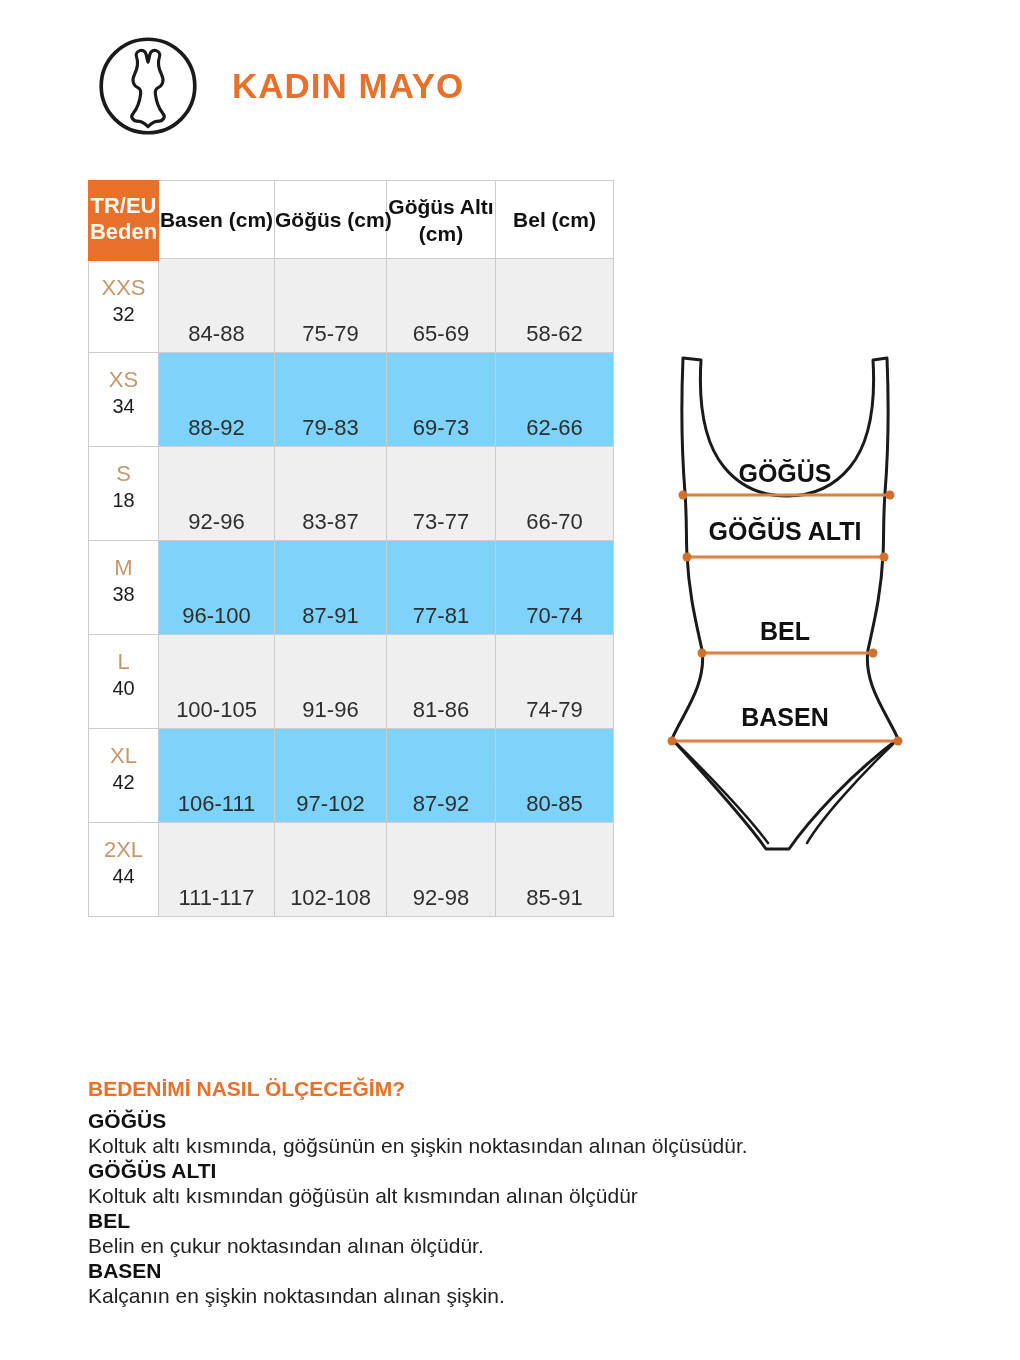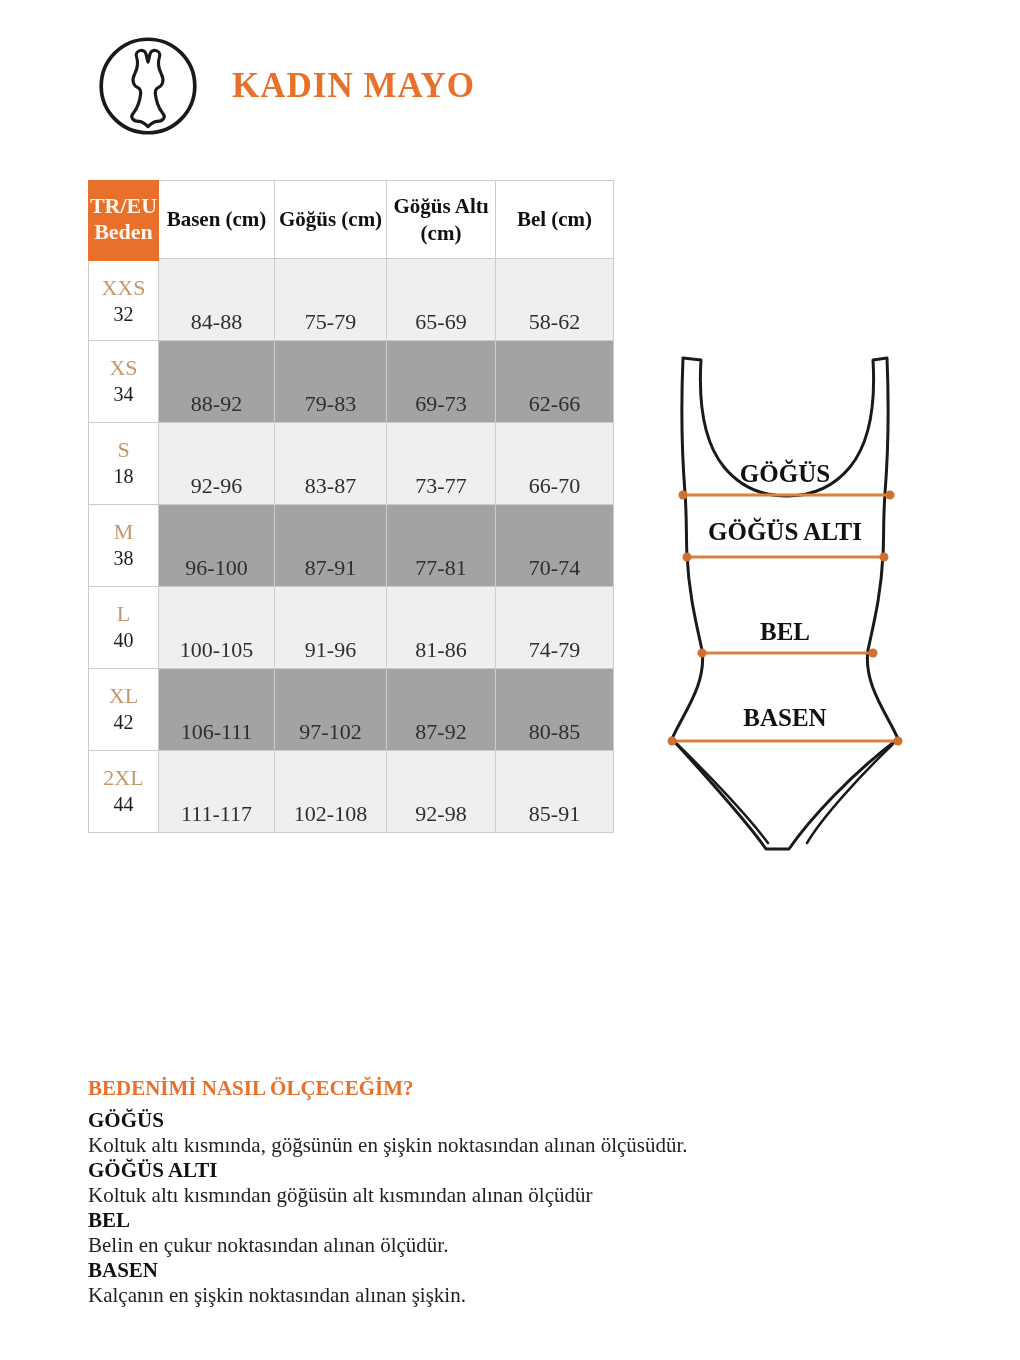--- a/index.html
+++ b/index.html
@@ -6,42 +6,42 @@
     --accent:#e8702a;
     --size-label:#c6976a;
     --row-alt:#efefef;
     --grid-line:#cccccc;
     --measure-line:#dd8040;
     --measure-dot:#d2702f;
   }
   *{margin:0;padding:0;box-sizing:border-box;}
   html,body{background:#fff;}
   body{font-family:"Liberation Sans","DejaVu Sans",sans-serif;}
-  .page{position:relative;width:1020px;height:1360px;background:#fff;overflow:hidden;font-family:Liberation Serif, serif;}
+  .page{position:relative;width:1020px;height:1360px;background:#fff;overflow:hidden;}
 
   
   .brand{position:absolute;left:96px;top:34px;display:flex;align-items:center;}
   .brand-icon{width:104px;height:104px;flex:0 0 auto;}
   .icon-ring{fill:none;stroke:#1a1a1a;stroke-width:3.5;}
   .icon-suit{fill:none;stroke:#1a1a1a;stroke-width:3;stroke-linejoin:round;stroke-linecap:round;}
   .brand-title{margin-left:32px;font-size:35px;font-weight:bold;letter-spacing:1px;color:var(--accent);}
 
   
   table.size-table{position:absolute;left:88px;top:180px;width:525px;table-layout:fixed;border-collapse:collapse;}
   .size-table th,.size-table td{border:1px solid var(--grid-line);}
   .size-table thead tr{height:78px;}
-  .size-table tbody tr{height:82px;}
+  .size-table tbody tr{height:94px;}
   th.size-head{background:var(--accent);border-color:var(--accent);border-bottom:4px solid var(--accent);
     color:#fdf6ee;font-size:22px;font-weight:bold;line-height:26px;text-align:center;vertical-align:middle;}
   th.col-head{background:#fff;color:#111;font-size:21px;font-weight:bold;line-height:27px;text-align:center;vertical-align:middle;}
   .th-line{display:block;white-space:nowrap;}
   td.size-cell{background:#fff;vertical-align:top;text-align:center;padding-top:13px;}
   .sz{display:block;color:var(--size-label);font-size:22px;line-height:27px;}
   .eu{display:block;color:#1d1d1d;font-size:20px;line-height:27px;}
-  td.val{vertical-align:bottom;text-align:center;font-size:22px;color:#2e2e2e;padding-bottom:5px;background:#a3a3a3;}
+  td.val{vertical-align:bottom;text-align:center;font-size:22px;color:#2e2e2e;padding-bottom:5px;background:#7dd3fc;}
   .size-table tbody tr:nth-child(odd) td.val{background:var(--row-alt);}
 
   
   .diagram{position:absolute;left:660px;top:350px;width:250px;height:510px;}
   .suit-outline{fill:#ffffff;stroke:#1a1a1a;stroke-width:3;stroke-linejoin:round;}
   .leg-inner{fill:none;stroke:#1a1a1a;stroke-width:2.5;stroke-linecap:round;}
   .m-line{stroke:var(--measure-line);stroke-width:3;}
   .m-dot{fill:var(--measure-dot);}
   .diag-label{position:absolute;left:660px;width:250px;text-align:center;
     font-size:25px;font-weight:bold;color:#111;line-height:25px;}

